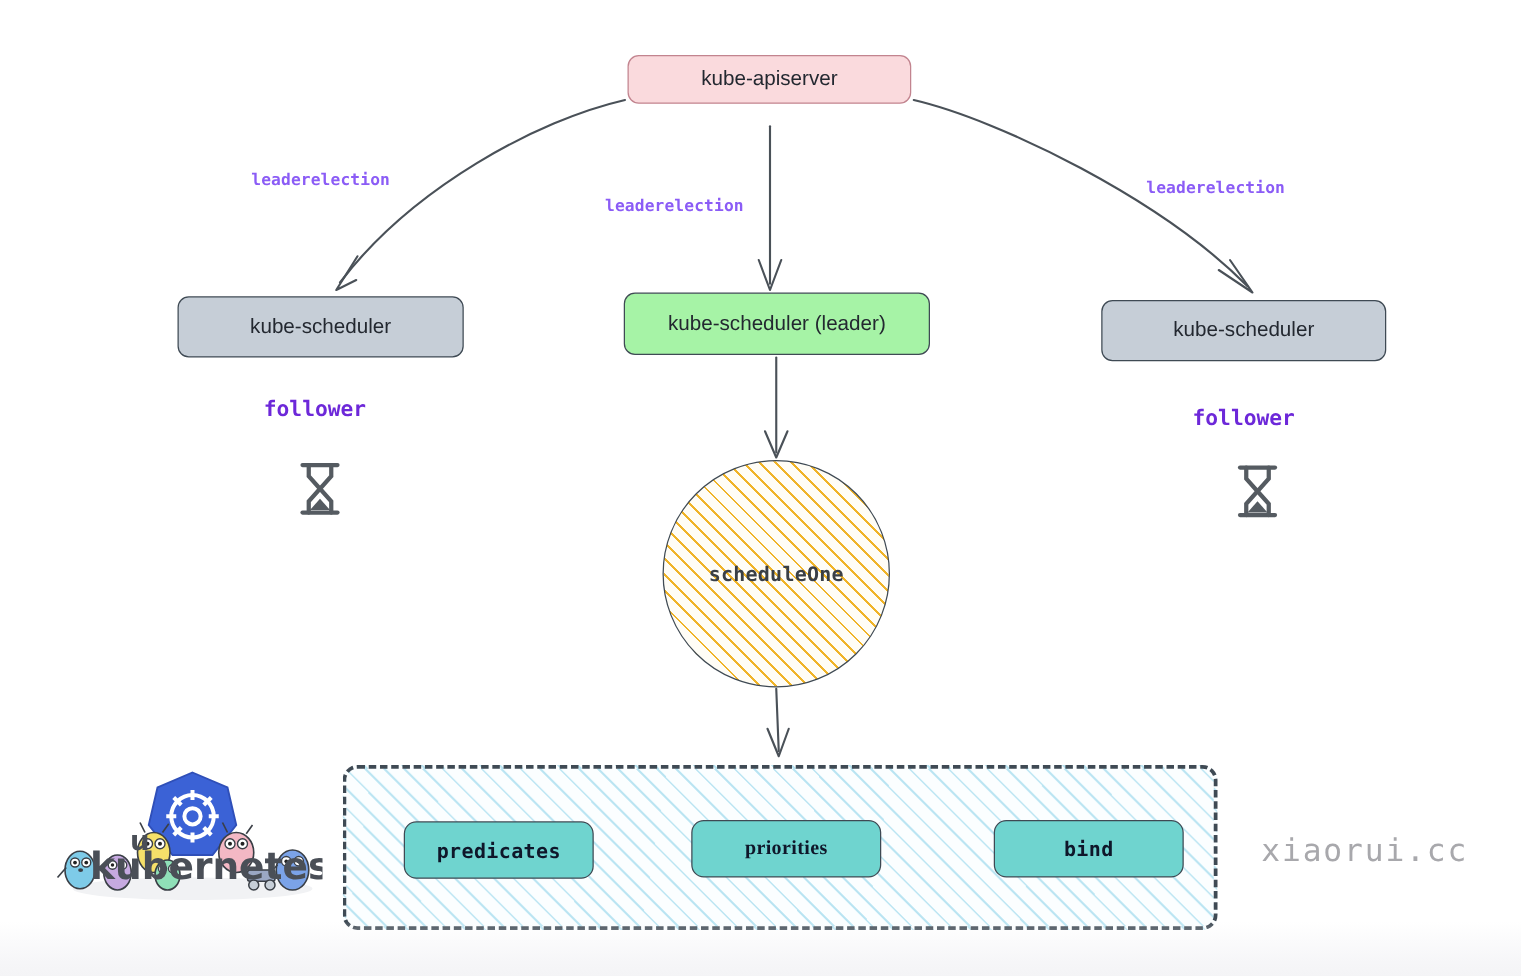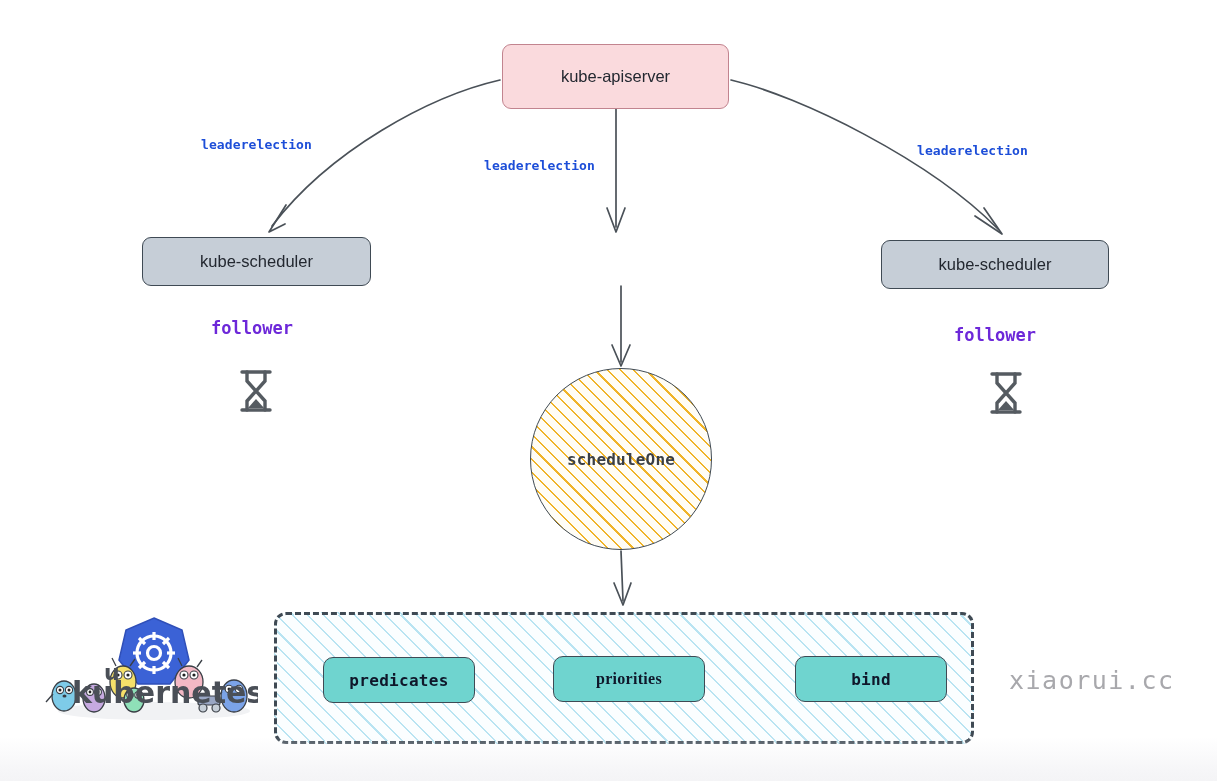--- a/index.html
+++ b/index.html
@@ -53,21 +53,21 @@
     color: #232830;
   }
   .node-mono {
     font-family: "DejaVu Sans Mono", monospace;
     font-size: 16px;
     font-weight: 700;
     color: #0f172a;
     letter-spacing: 0.3px;
   }
   #node-apiserver {
-    left: 502px; top: 44px; width: 227px; height: 65px;
+    left: 502px; top: 44px; width: 227px; height: 39px;
     background: #fadadd;
     border-color: #c2848f;
   }
   #node-scheduler-left {
     left: 142px; top: 237px; width: 229px; height: 49px;
     background: #c6ced7;
     border-color: #3f4a54;
   }
   #node-scheduler-leader {
     left: 499px; top: 234px; width: 245px; height: 50px;
@@ -133,21 +133,21 @@
   }
   #pipe-predicates { left: 323px; top: 657px; width: 152px; height: 46px; }
   #pipe-priorities { left: 553px; top: 656px; width: 152px; height: 46px; font-family: Liberation Serif, serif; }
   #pipe-bind       { left: 795px; top: 656px; width: 152px; height: 46px; }
   
   .edge-label {
     position: absolute;
     font-family: "DejaVu Sans Mono", monospace;
     font-size: 13px;
     font-weight: 700;
-    color: #1d4ed8;
+    color: #8b5cf6;
     white-space: nowrap;
     user-select: none;
     letter-spacing: 0.1px;
   }
   #label-le-left   { left: 201px; top: 137px; }
   #label-le-mid    { left: 484px; top: 158px; }
   #label-le-right  { left: 917px; top: 143px; }
   .role-label {
     position: absolute;
     font-family: "DejaVu Sans Mono", monospace;
@@ -218,20 +218,23 @@
   </svg>
 
   <div class="node node-sans" id="node-apiserver">
     <span>kube-apiserver</span>
   </div>
 
   <div class="node node-sans" id="node-scheduler-left">
     <span>kube-scheduler</span>
   </div>
 
+  <div class="node node-sans" id="node-scheduler-leader">
+    <span>kube-scheduler (leader)</span>
+  </div>
 
   <div class="node node-sans" id="node-scheduler-right">
     <span>kube-scheduler</span>
   </div>
 
   <div id="node-scheduleone">
     <span class="circle-label">scheduleOne</span>
   </div>
 
   <div class="edge-label" id="label-le-left">leaderelection</div>

